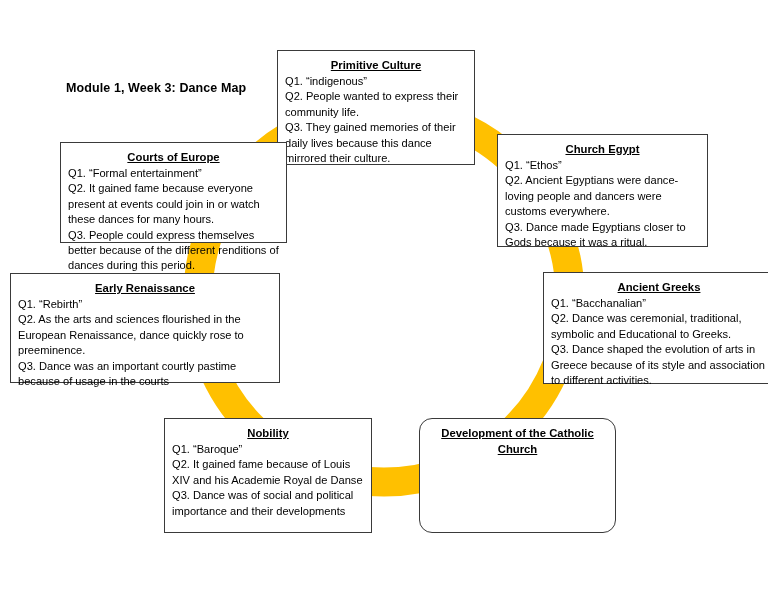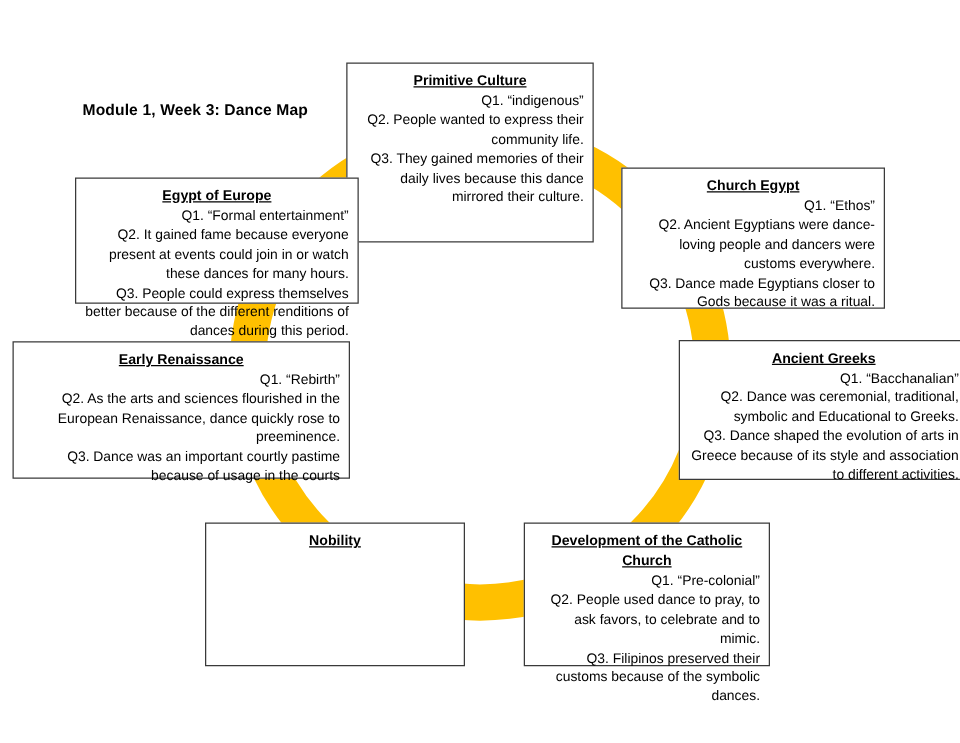--- a/index.html
+++ b/index.html
@@ -67,36 +67,36 @@
     text-align: center;
     font-weight: bold;
     text-decoration: underline;
     font-size: 11.3px;
     line-height: 16px;
     margin-bottom: 1px;
   }
   .node-body {
     display: block;
     white-space: pre-line;
-    text-align: right;
+    text-align: left;
   }
 
   
   .node.overflow {
     overflow: visible;
   }
 
   
-  #node-primitive-culture { left: 277px; top: 50px;  width: 198px; height: 144px; }
+  #node-primitive-culture { left: 277px; top: 50px;  width: 198px; height: 115px; }
   #node-courts-of-europe  { left: 60px;  top: 142px; width: 227px; height: 101px; }
   #node-ancient-egypt     { left: 497px; top: 134px; width: 211px; height: 113px; }
   #node-early-renaissance { left: 10px;  top: 273px; width: 270px; height: 110px; }
   #node-ancient-greeks    { left: 543px; top: 272px; width: 232px; height: 112px; }
   #node-nobility          { left: 164px; top: 418px; width: 208px; height: 115px; }
-  #node-catholic-church   { left: 419px; top: 418px; width: 197px; height: 115px; }
+  #node-catholic-church   { left: 419px; top: 418px; width: 197px; height: 115px; border-radius: 13px; }
 </style>
 </head>
 <body>
 
 <div id="canvas">
 
   <div id="ring-layer">
     <svg width="768" height="594" viewBox="0 0 768 594">
       <circle cx="384" cy="296" r="186" fill="none" stroke="#FFC000" stroke-width="29"></circle>
     </svg>
@@ -105,21 +105,21 @@
   <div id="doc-title">Module 1, Week 3: Dance Map</div>
 
   <div class="node" id="node-primitive-culture">
     <span class="node-title">Primitive Culture</span>
     <span class="node-body">Q1. “indigenous”
 Q2. People wanted to express their community life.
 Q3. They gained memories of their daily lives because this dance mirrored their culture.</span>
   </div>
 
   <div class="node overflow" id="node-courts-of-europe">
-    <span class="node-title">Egypt of Europe</span>
+    <span class="node-title">Courts of Europe</span>
     <span class="node-body">Q1. “Formal entertainment”
 Q2. It gained fame because everyone present at events could join in or watch these dances for many hours.
 Q3. People could express themselves better because of the different renditions of dances during this period.</span>
   </div>
 
   <div class="node" id="node-ancient-egypt">
     <span class="node-title">Church Egypt</span>
     <span class="node-body">Q1.  “Ethos”
 Q2. Ancient Egyptians were dance-loving people and dancers were customs everywhere.
 Q3. Dance made Egyptians closer to Gods because it was a ritual.</span>
@@ -134,22 +134,22 @@
 
   <div class="node" id="node-ancient-greeks">
     <span class="node-title">Ancient Greeks</span>
     <span class="node-body">Q1. “Bacchanalian”
 Q2. Dance was ceremonial, traditional, symbolic and Educational to Greeks.
 Q3. Dance shaped the evolution of arts in Greece because of its style and association to different activities.</span>
   </div>
 
   <div class="node" id="node-nobility">
     <span class="node-title">Nobility</span>
+    <span class="node-body">Q1. “Baroque”
+Q2. It gained fame because of Louis XIV and his Academie Royal de Danse
+Q3. Dance was of social and political importance and their developments</span>
   </div>
 
   <div class="node" id="node-catholic-church">
     <span class="node-title">Development of the Catholic Church</span>
-    <span class="node-body">Q1. “Pre-colonial”
-Q2. People used dance to pray, to ask favors, to celebrate and to mimic.
-Q3. Filipinos preserved their customs because of the symbolic dances.</span>
   </div>
 
 </div>
 
 </body></html>

